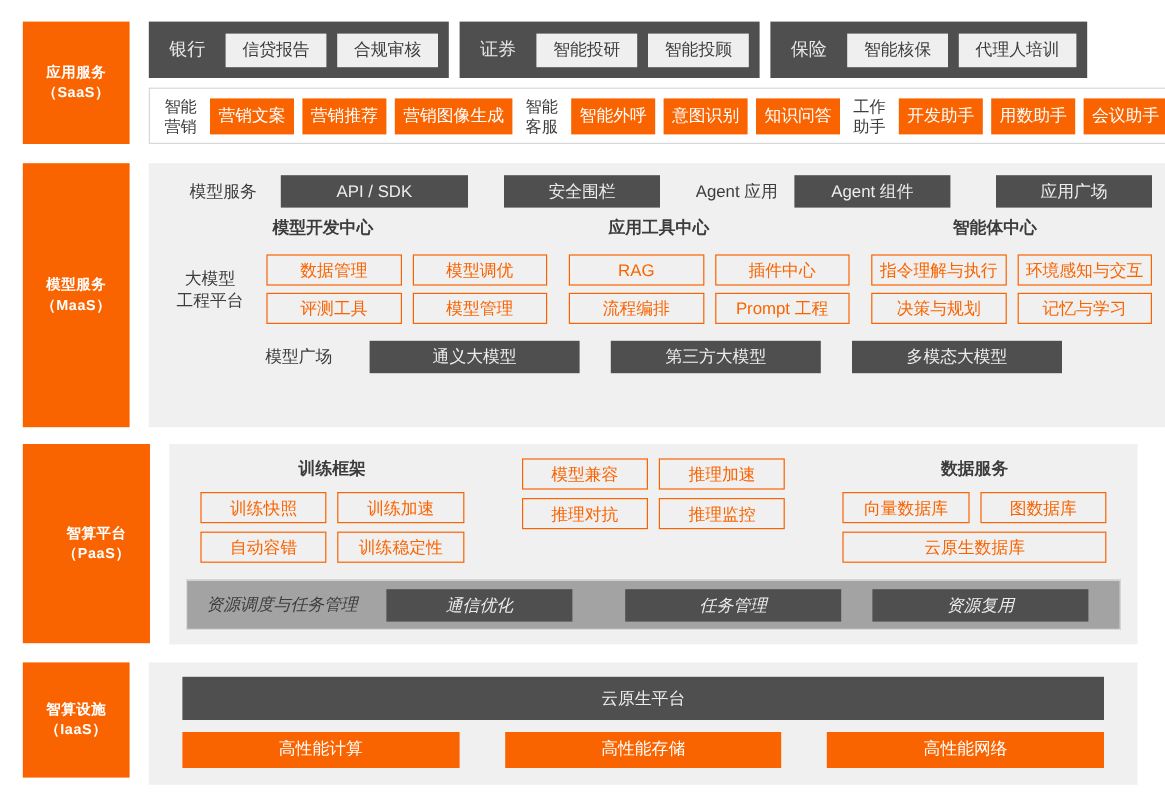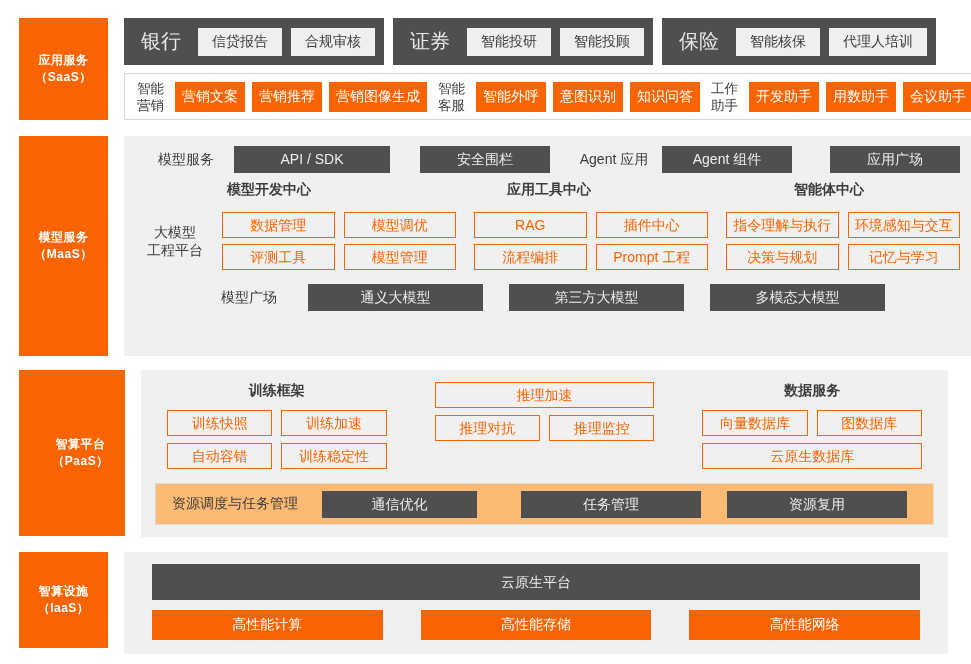--- a/index.html
+++ b/index.html
@@ -89,21 +89,21 @@
     display:flex;gap:9px;height:47px;
   }
   .saas-group{
     background:#4f4f4f;
     display:flex;align-items:center;
     padding:0 9px;
     gap:9px;
     flex:0 0 auto;
   }
   .saas-group .grp-name{
-    color:#e8e8e8;font-size:20px;padding:0 8px;white-space:nowrap;
+    color:#e8e8e8;font-size:15px;padding:0 8px;white-space:nowrap;
   }
   .saas-group .chip{height:28px;padding:0 14px;}
 
   .saas-row2{
     background:#ffffff;
     border:1px solid #d8d8d8;
     box-sizing:border-box;
     height:47px;
     display:flex;align-items:center;
     padding:0 8px;
@@ -176,26 +176,27 @@
   }
   .paas-cols{display:flex;gap:24px;}
   .paas-col{flex:1 1 0;}
   .paas-col .sect-title{margin-bottom:10px;}
   .paas-rows{display:flex;flex-direction:column;gap:7px;padding:0 12px;}
   .paas-rows .grid-row .chip{flex:1 1 0;height:26px;}
   .paas-rows .grid-row .chip.wide{flex:1 1 100%;}
 
   .paas-bar{
     margin-top:14px;
-    background:#fdba74;
+    background:#a3a3a3;
     border:1px solid #dcdcdc;
     box-sizing:border-box;
     height:42px;
     display:flex;align-items:center;
     padding:0 10px;
+    font-style:italic;
   }
   .paas-bar .plain-label{font-size:14px;padding:0 6px;}
   .paas-bar .chip{height:27px;}
   .pb-comm{width:155px;margin-left:18px;margin-right:44px;}
   .pb-task{width:180px;margin-right:26px;}
   .pb-reuse{width:180px;}
 
   
   #iaas{ top:552px; height:96px; }
   #iaas .layer-label{height:96px;}
@@ -372,20 +373,21 @@
               <div class="grid-row">
                 <span class="chip chip-outline">自动容错</span>
                 <span class="chip chip-outline">训练稳定性</span>
               </div>
             </div>
           </div>
 
           <div class="paas-col">
             <div class="paas-rows">
               <div class="grid-row">
+                <span class="chip chip-outline">模型兼容</span>
                 <span class="chip chip-outline">推理加速</span>
               </div>
               <div class="grid-row">
                 <span class="chip chip-outline">推理对抗</span>
                 <span class="chip chip-outline">推理监控</span>
               </div>
             </div>
           </div>
 
           <div class="paas-col">

